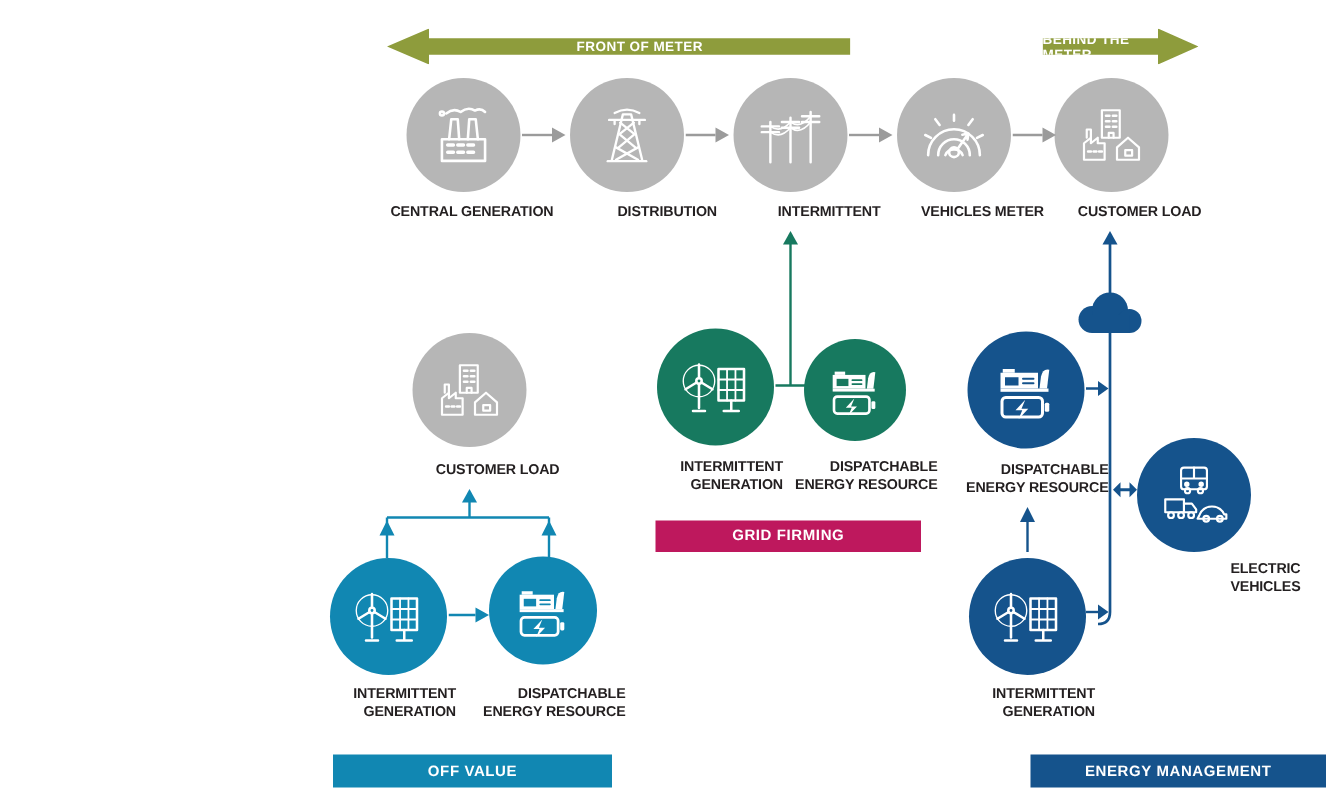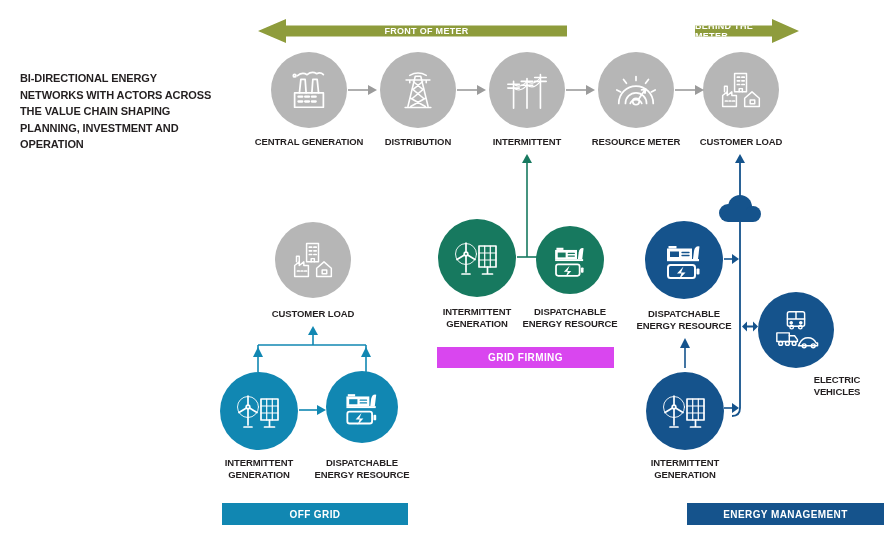--- a/index.html
+++ b/index.html
@@ -22,27 +22,27 @@
   
   .c{position:absolute;border-radius:50%;display:flex;align-items:center;justify-content:center;}
   .c.gray{background:#b6b6b6;color:#b6b6b6;}
   .c.teal{background:#1187b2;color:#1187b2;}
   .c.green{background:#17795f;color:#17795f;}
   .c.navy{background:#15538c;color:#15538c;}
   .c svg{display:block;}
 
   
   .lbl{position:absolute;font-size:9.5px;font-weight:700;line-height:11.5px;
-       letter-spacing:-0.1px;text-align:center;color:#231f20;}
+       letter-spacing:-0.1px;text-align:right;color:#231f20;}
   .lbl.left{text-align:left;}
 
   
   .banner{position:absolute;height:21px;color:#fff;font-size:10px;font-weight:700;
           letter-spacing:0.4px;display:flex;align-items:center;justify-content:center;}
-  .banner.gf{left:437px;top:347px;width:177px;background:#d946ef;}
+  .banner.gf{left:437px;top:347px;width:177px;background:#be185d;}
   .banner.og{left:222px;top:503px;width:186px;height:22px;background:#1187b2;}
   .banner.em{left:643px;top:503px;width:197px;height:22px;background:#15538c;margin-left:44px;}
 
   .conn{position:absolute;}
 </style>
 </head>
 <body>
 
 <div id="stage">
 
@@ -115,21 +115,20 @@
         <circle cx="8" cy="38" r="2"></circle>
         <circle cx="15" cy="38" r="2"></circle>
         <circle cx="22" cy="38" r="2"></circle>
         <path d="M28,37.5 q2.5,-5.5 8.5,-5.5 q6,0 8.5,5.5 h1.5 v3 h-20 z"></path>
         <circle cx="32.5" cy="40.5" r="2"></circle>
         <circle cx="42" cy="40.5" r="2"></circle>
       </g>
     </defs>
   </svg>
 
-  <div class="intro-sub">BI-DIRECTIONAL ENERGY NETWORKS WITH ACTORS ACROSS THE VALUE CHAIN SHAPING PLANNING, INVESTMENT AND OPERATION</div>
 
   <div class="m-arrow behind">
     <span>BEHIND THE METER</span>
   </div>
   <div class="m-arrow front">
     <span>FRONT OF METER</span>
   </div>
 
   <div class="c gray" style="left:271px;top:52px;width:76px;height:76px">
     <svg width="46" height="46" viewBox="0 0 48 48">
@@ -153,21 +152,21 @@
   </div>
   <div class="c gray" style="left:703px;top:52px;width:76px;height:76px">
     <svg width="44" height="44" viewBox="0 0 48 48">
         <use href="#i-buildings"></use>
       </svg>
   </div>
 
   <div class="lbl" style="left:249px;top:136px;width:120px">CENTRAL GENERATION</div>
   <div class="lbl" style="left:358px;top:136px;width:120px">DISTRIBUTION</div>
   <div class="lbl" style="left:467px;top:136px;width:120px">INTERMITTENT</div>
-  <div class="lbl" style="left:576px;top:136px;width:120px">RESOURCE METER</div>
+  <div class="lbl" style="left:576px;top:136px;width:120px">VEHICLES METER</div>
   <div class="lbl" style="left:681px;top:136px;width:120px">CUSTOMER LOAD</div>
 
   <svg class="conn" style="left:348px;top:84px" width="30" height="12">
     <line x1="0" y1="6" x2="20" y2="6" stroke="#9b9b9b" stroke-width="1.6"></line>
       <polygon points="20,1 20,11 29,6" fill="#9b9b9b"></polygon>
     </svg>
   <svg class="conn" style="left:457px;top:84px" width="30" height="12">
     <line x1="0" y1="6" x2="20" y2="6" stroke="#9b9b9b" stroke-width="1.6"></line>
       <polygon points="20,1 20,11 29,6" fill="#9b9b9b"></polygon>
     </svg>
@@ -209,21 +208,21 @@
       <polygon points="18,1 18,11 27,6" fill="#1187b2"></polygon>
     </svg>
   <div class="c teal" style="left:326px;top:371px;width:72px;height:72px">
     <svg width="44" height="44" viewBox="0 0 48 48">
         <use href="#i-genbattery"></use>
       </svg>
   </div>
   <div class="lbl" style="left:214px;top:457px;width:90px">INTERMITTENT GENERATION</div>
   <div class="lbl" style="left:307px;top:457px;width:110px">DISPATCHABLE ENERGY RESOURCE</div>
   <div class="banner og">
-    <span>OFF GRID</span>
+    <span>OFF VALUE</span>
   </div>
 
   <svg class="conn" style="left:515px;top:150px" width="24" height="112">
     <g stroke="#17795f" stroke-width="1.6" fill="#17795f">
       <line x1="2" y1="107" x2="22" y2="107"></line>
       <line x1="12" y1="107" x2="12" y2="12"></line>
       <polygon points="12,4 7,13 17,13" stroke="none"></polygon>
     </g>
   </svg>
   <div class="c green" style="left:438px;top:219px;width:78px;height:78px">

